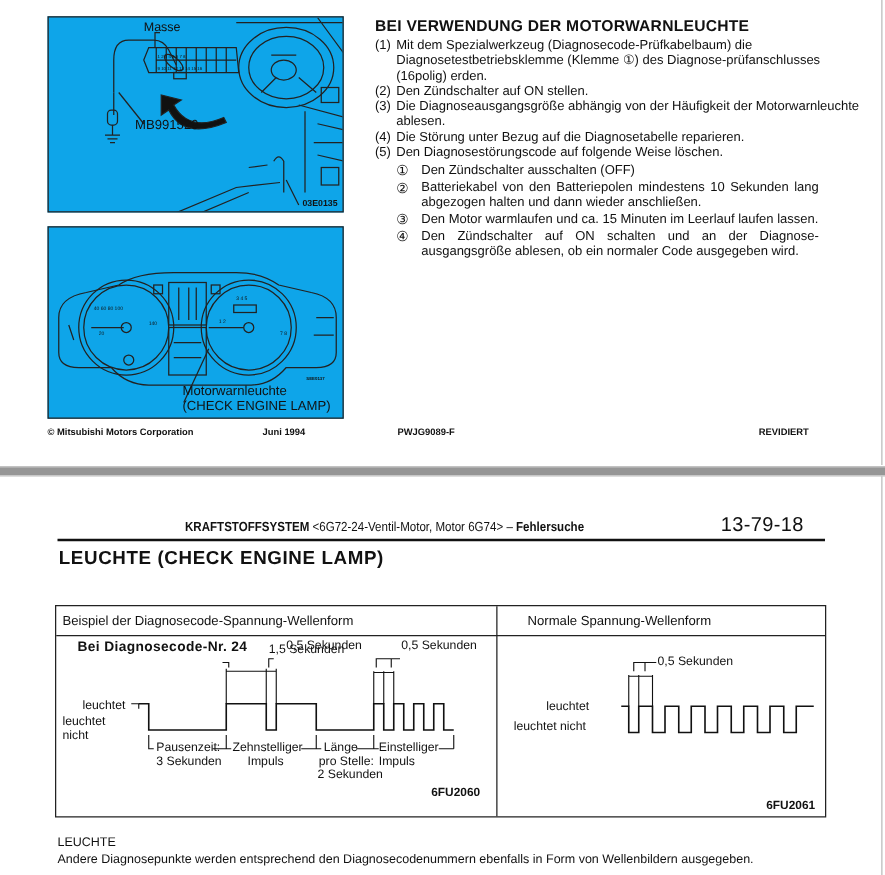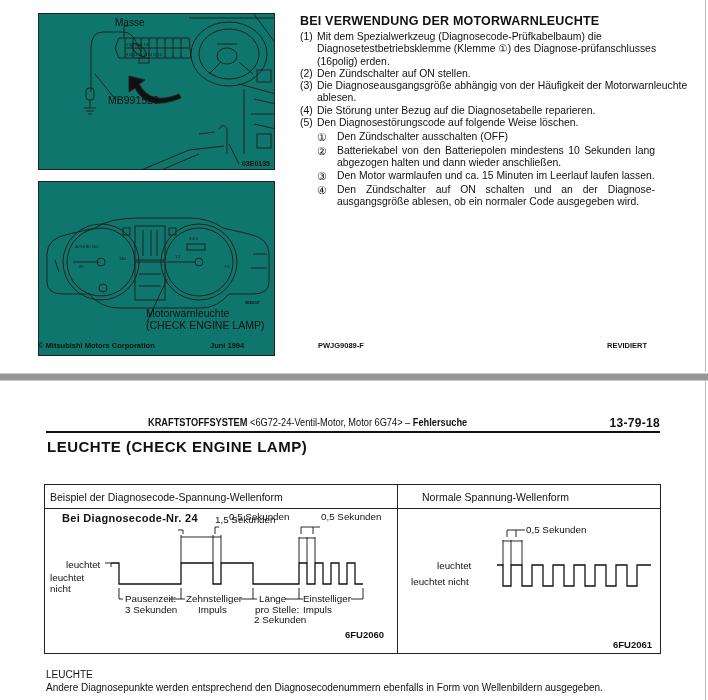--- a/index.html
+++ b/index.html
@@ -4,23 +4,23 @@
   <style>
     * { box-sizing: border-box; margin: 0; padding: 0; }
     html, body { width: 708px; height: 700px; background: #ffffff; overflow: hidden; }
     body { position: relative; font-family: "Liberation Sans", sans-serif; color: #111; }
 
     .right-edge-top { position: absolute; left: 705px; top: 0; width: 1px; height: 372px; background: #bbb; }
     .right-edge-bot { position: absolute; left: 705px; top: 381px; width: 1px; height: 319px; background: #bbb; }
     .page-separator { position: absolute; left: 0; top: 373px; width: 708px; height: 8px; background: #969696; border-top: 1px solid #c8c8c8; border-bottom: 1px solid #c8c8c8; }
 
     
-    .fig { position: absolute; border: 1.5px solid #222; background: #0f766e; overflow: hidden; }
+    .fig { position: absolute; border: 1.5px solid #222; background: #0ea5e9; overflow: hidden; }
     .fig1 { left: 38px; top: 13px; width: 237px; height: 157px; }
-    .fig2 { left: 38px; top: 181px; width: 237px; height: 175px; text-align: center; }
+    .fig2 { left: 38px; top: 181px; width: 237px; height: 154px; text-align: center; }
     .fig-code { position: absolute; font-weight: bold; font-size: 7px; color: #111; }
     .fig svg { position: absolute; left: 0; top: 0; }
 
     .lbl { position: absolute; font-size: 10px; color: #111; white-space: nowrap; }
 
     .footer-line { position: absolute; top: 341px; font-size: 7.5px; font-weight: bold; color: #111; white-space: nowrap; }
 
     
     .col-right { position: absolute; left: 300px; top: 14px; width: 390px; }
     .sec-title { font-weight: bold; font-size: 12.5px; letter-spacing: 0.2px; margin-bottom: 3px; }
@@ -28,21 +28,21 @@
     .step .num { width: 17px; flex: none; }
     .step .txt { flex: 1; }
     .sub { font-size: 10.4px; line-height: 12.3px; display: flex; padding-left: 17px; margin-top: 1px; }
     .sub .num { width: 20px; flex: none; font-size: 11px; }
     .sub .txt { flex: 1; text-align: justify; }
 
     
     .hdr-band { position: absolute; left: 148px; top: 409px; width: 512px; height: 22px; }
     .hdr-sys { position: absolute; left: 0; bottom: 3px; font-size: 10.5px; font-weight: bold; transform: scaleX(0.88); transform-origin: left bottom; white-space: nowrap; }
     .hdr-sys .lt { font-weight: normal; }
-    .hdr-page { position: absolute; right: 0; bottom: 1px; font-size: 12px; font-weight: bold; letter-spacing: 0.3px; }
+    .hdr-page { position: absolute; right: 17px; bottom: 1px; font-size: 16px; font-weight: normal; letter-spacing: 0.3px; }
     .hdr-rule { position: absolute; left: 46px; top: 431px; width: 614px; height: 2px; background: #111; }
 
     .big-title { position: absolute; left: 47px; top: 439px; width: 614px; font-weight: bold; font-size: 15px; line-height: 16px; letter-spacing: 0.5px; }
     .big-title .l1 { display: flex; justify-content: space-between; }
 
     .wave-table { position: absolute; left: 44px; top: 484px; width: 617px; height: 170px; border: 1.5px solid #222; }
     .wave-hdr { position: absolute; left: 0; top: 0; height: 24px; width: 100%; border-bottom: 1.2px solid #222; }
     .wave-divider { position: absolute; left: 352px; top: 0; width: 1.2px; height: 100%; background: #222; }
     .cell-title { position: absolute; top: 6px; font-size: 10.5px; }
     .code-title { position: absolute; left: 5px; top: 27px; font-size: 11px; font-weight: bold; letter-spacing: 0.3px; padding-left: 12px; }

